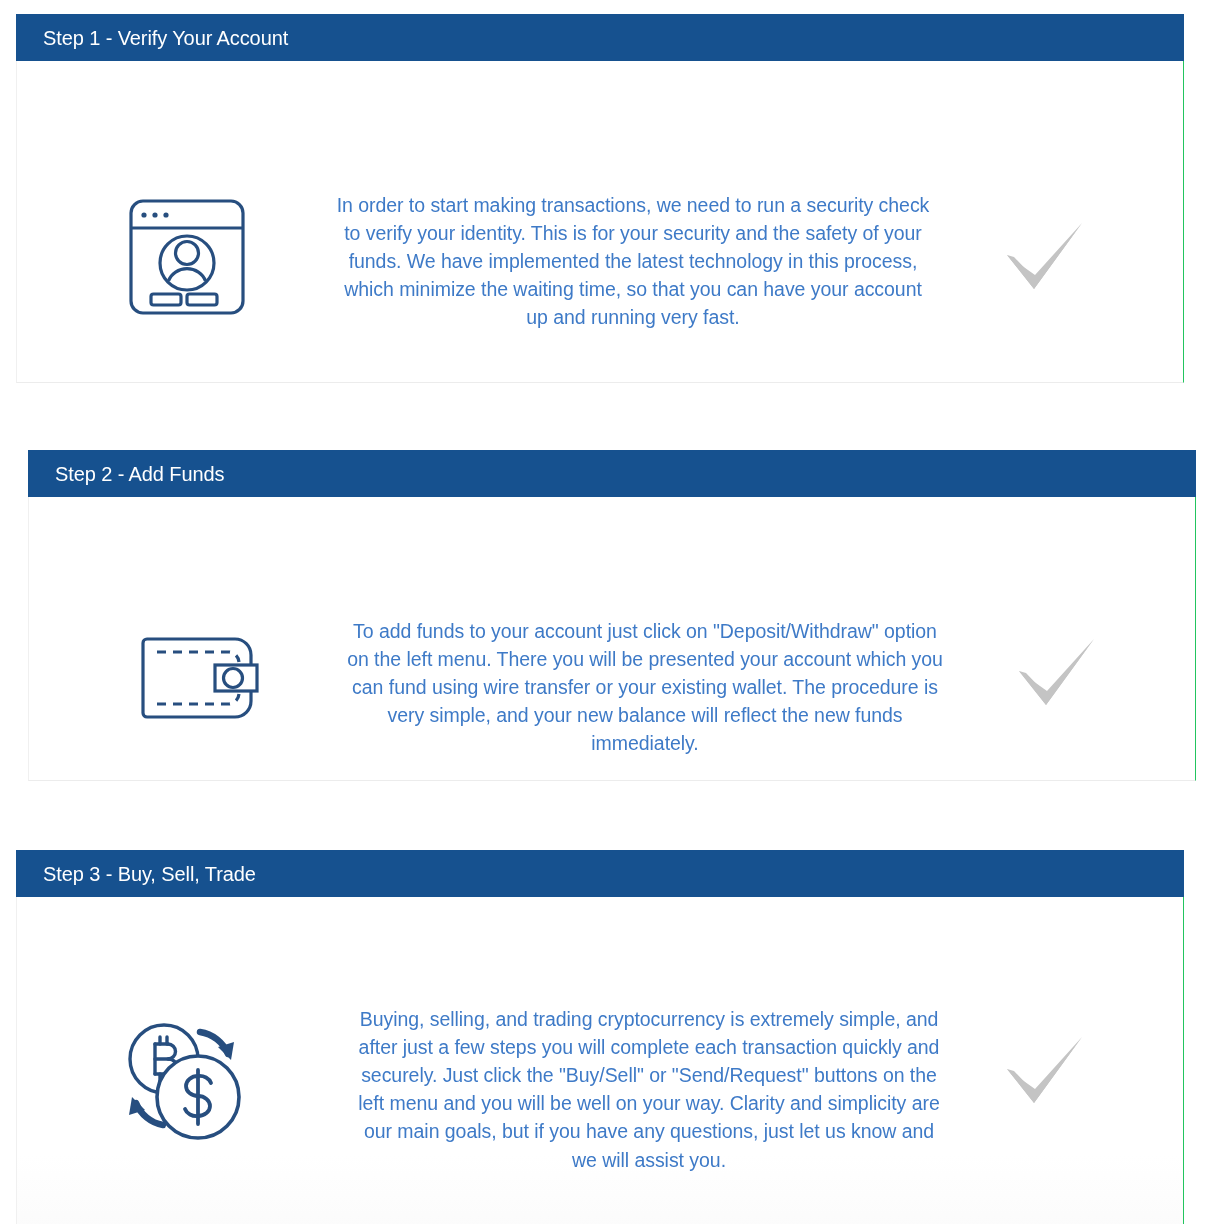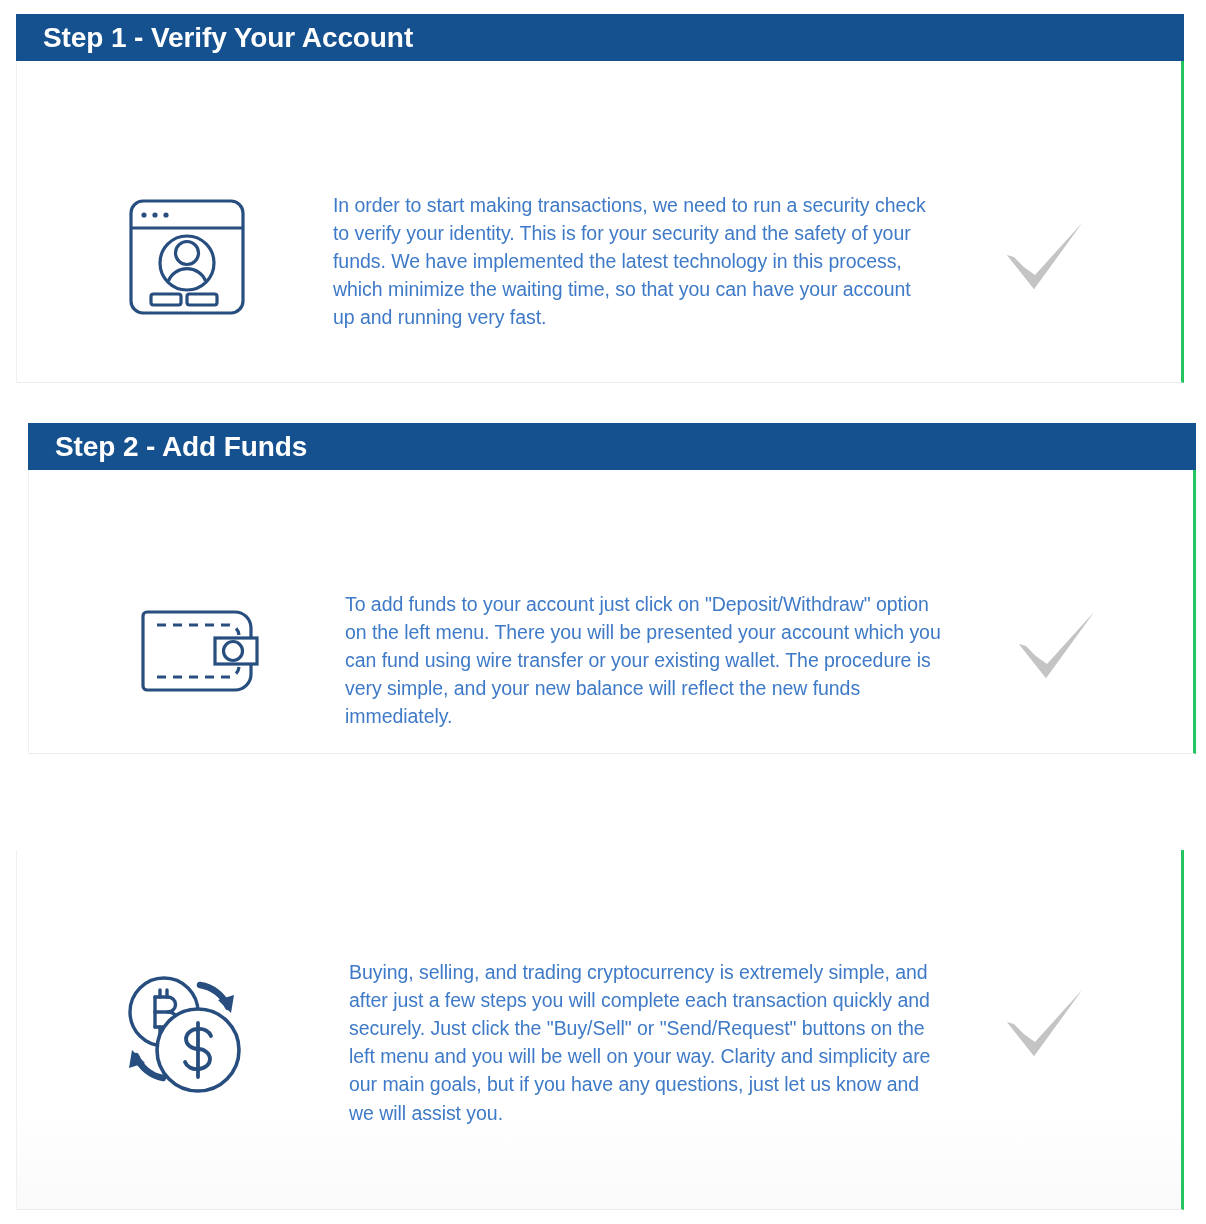--- a/index.html
+++ b/index.html
@@ -32,35 +32,36 @@
     height: 47px;
     background: #16518f;
     display: flex;
     align-items: center;
     padding-left: 27px;
     box-sizing: border-box;
   }
 
   .step-header-title {
     color: #ffffff;
-    font-size: 28px;
-    font-weight: bold;
+    font-size: 20px;
+    font-weight: normal;
     letter-spacing: -0.1px;
     line-height: 1;
   }
 
   .step-body {
     position: relative;
     background: #ffffff;
     border-left: 1px solid #f0f0f0;
-    border-right: 3px solid #22c55e;
+    border-right: 1px solid #22c55e;
     border-bottom: 1px solid #ececec;
     box-sizing: border-box;
     display: flex;
     align-items: flex-start;
+    text-align: center;
   }
 
   .step-body.card1 { height: 322px; }
   .step-body.card2 { height: 284px; }
   .step-body.card3 { height: 360px;
     background: linear-gradient(to bottom, #ffffff 0%, #ffffff 72%, #fafafa 100%);
   }
 
   .icon-cell {
     position: absolute;
@@ -141,21 +142,21 @@
       <div class="check-cell c1-check">
         <svg class="check-svg" width="110" height="100" viewBox="0 0 110 100">
           <path d="M 20 44 L 47 78 L 50 70 L 27 46 Z M 47 78 L 95 12 L 50 70 Z" fill="#c4c4c4"></path>
           <path d="M 20 44 L 47 78 L 95 12 L 48 64 Z" fill="#c4c4c4"></path>
         </svg>
       </div>
 
     </div>
   </div>
 
-  <div class="step-card" style="top:423px;padding-left:12px;">
+  <div class="step-card" style="top:450px;padding-left:12px;">
     <div class="step-header">
       <span class="step-header-title">Step 2 - Add Funds</span>
     </div>
     <div class="step-body card2">
 
       <div class="icon-cell c2-icon">
         <svg class="icon-svg" width="140" height="130" viewBox="0 0 140 130">
           <path d="M 18 26 L 106 26 A 16 16 0 0 1 122 42 L 122 88 A 16 16 0 0 1 106 104 L 18 104 A 4 4 0 0 1 14 100 L 14 30 A 4 4 0 0 1 18 26 Z" fill="none" stroke="#274e7f" stroke-width="3.2"></path>
           <path d="M 28 39 L 100 39 A 11 11 0 0 1 110 49" fill="none" stroke="#274e7f" stroke-width="3.2" stroke-dasharray="9 7" stroke-linecap="butt"></path>
           <path d="M 28 91 L 100 91 A 11 11 0 0 0 110 81" fill="none" stroke="#274e7f" stroke-width="3.2" stroke-dasharray="9 7" stroke-linecap="butt"></path>
@@ -172,20 +173,23 @@
         <svg class="check-svg" width="110" height="100" viewBox="0 0 110 100">
           <path d="M 20 44 L 47 78 L 50 70 L 27 46 Z M 47 78 L 95 12 L 50 70 Z" fill="#c4c4c4"></path>
           <path d="M 20 44 L 47 78 L 95 12 L 48 64 Z" fill="#c4c4c4"></path>
         </svg>
       </div>
 
     </div>
   </div>
 
   <div class="step-card" style="top:850px;">
+    <div class="step-header">
+      <span class="step-header-title">Step 3 - Buy, Sell, Trade</span>
+    </div>
     <div class="step-body card3">
 
       <div class="icon-cell c3-icon">
         <svg class="icon-svg" width="150" height="145" viewBox="0 0 150 145">
 
           <path d="M 92 25 A 36 36 0 0 1 120 47" fill="none" stroke="#274e7f" stroke-width="6.5" stroke-linecap="round"></path>
           <path d="M 110 40 L 123 53 L 126 35 Z" fill="#274e7f"></path>
 
           <path d="M 55 118 A 36 36 0 0 1 28 96" fill="none" stroke="#274e7f" stroke-width="6.5" stroke-linecap="round"></path>
           <path d="M 37 103 L 24 90 L 21 108 Z" fill="#274e7f"></path>

